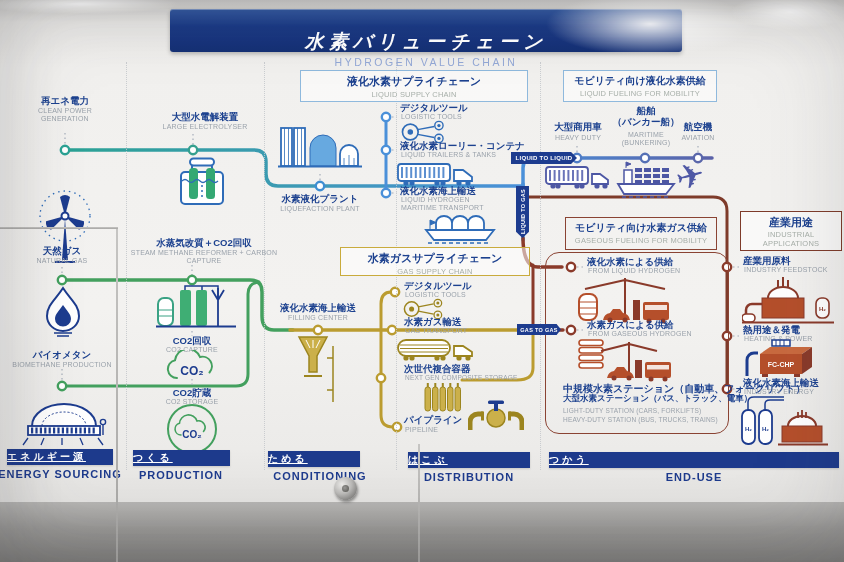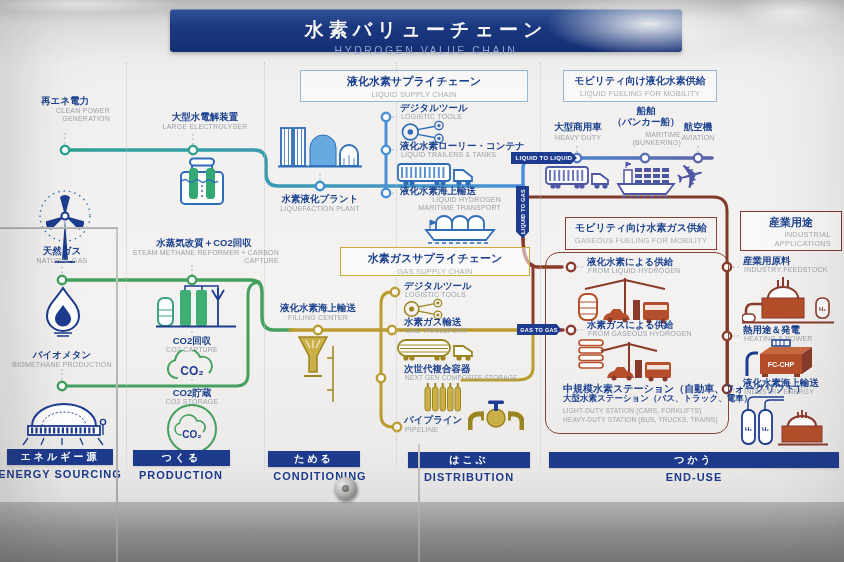--- a/index.html
+++ b/index.html
@@ -2,37 +2,37 @@
 <html><head>
 <meta charset="utf-8">
 <style>
   html,body{margin:0;padding:0;background:#555;}
   #stage{position:relative;width:844px;height:562px;overflow:hidden;
     font-family:"Liberation Sans","DejaVu Sans",sans-serif;
     background:linear-gradient(180deg,#c9c8c6 0%,#e6e5e3 4%,#f1f0ee 12%,#f3f2f0 55%,#ecebe9 80%,#e3e2e0 89%,#d5d4d2 100%);}
   .abs{position:absolute;}
   .lbl{position:absolute;line-height:1.15;white-space:nowrap;}
   .ctr{transform:translateX(-50%);text-align:center;}
-  .wrap{white-space:normal;text-align:right;}
+  .wrap{white-space:normal;}
   .pre{white-space:pre-line;}
   .jp{font-weight:700;color:#1c418f;font-size:9.5px;}
   .en{color:#9aa2ab;font-size:7px;letter-spacing:.2px;}
   .hbox{position:absolute;border:1px solid;text-align:center;background:rgba(255,255,255,.55);}
   .hbox .jp{display:block;font-size:11px;margin-top:3px;}
   .hbox .en{display:block;font-size:7.5px;margin-top:1px;color:#a7afa9;}
   .badge{position:absolute;background:#1d3c8f;color:#fff;font-weight:700;display:flex;align-items:center;justify-content:center;letter-spacing:.3px;}
-  .fbar{position:absolute;height:16px;background:#1d3a8c;color:#fff;font-weight:700;font-size:10px;text-align:center;line-height:16px;letter-spacing:3px;box-shadow:0 1px 2px rgba(0,0,0,.15);}
+  .fbar{position:absolute;height:16px;background:#1d3a8c;color:#fff;font-weight:700;font-size:10px;text-align:left;line-height:16px;letter-spacing:3px;box-shadow:0 1px 2px rgba(0,0,0,.15);text-decoration:underline;}
   .fen{position:absolute;color:#1d3a8c;font-weight:700;font-size:11px;letter-spacing:1px;transform:translateX(-50%);text-align:center;white-space:nowrap;}
   .sep{position:absolute;width:0;border-left:1px dotted #c4c7cb;top:62px;height:408px;opacity:.85;}
   .glare{position:absolute;pointer-events:none;}
   svg{display:block;}
   #title-banner{position:absolute;left:170px;top:9px;width:512px;height:43px;border-radius:3px;
     background:linear-gradient(180deg,#32589f 0%,#1b3a86 40%,#142f74 100%);
     box-shadow:inset 0 1px 0 rgba(255,255,255,.35),0 2px 4px rgba(0,0,0,.25);text-align:center;}
-  #title-jp{color:#fff;font-weight:700;font-size:19px;letter-spacing:5px;margin-top:8px;}
+  #title-jp{color:#fff;font-weight:700;font-size:19px;letter-spacing:5px;margin-top:20px;font-style:italic;}
   #title-en{color:#93a8d6;font-size:10.5px;letter-spacing:2.5px;margin-top:1px;}
   #gaseous-outline{position:absolute;left:545px;top:252px;width:182px;height:180px;border:1.5px solid #8a4333;border-radius:14px;}
   #vignette{position:absolute;inset:0;pointer-events:none;
     box-shadow:inset 0 0 90px rgba(60,60,70,.16),inset 25px 0 45px rgba(60,60,70,.08);}
   #floor{position:absolute;left:0;top:502px;width:844px;height:60px;
     background:linear-gradient(180deg,#b5b4b2 0%,#979694 45%,#7d7c7a 100%);}
   .seam{position:absolute;background:linear-gradient(180deg,#c6c5c3,#a5a4a2);}
   #door-lock{position:absolute;left:334px;top:477px;width:23px;height:23px;border-radius:50%;
     background:radial-gradient(circle at 35% 32%,#ecebe9,#b9b8b6 45%,#807f7d 80%,#6a6967);box-shadow:1px 2px 3px rgba(0,0,0,.4);}
   #door-lock-key{position:absolute;left:8px;top:8px;width:7px;height:7px;border-radius:50%;background:radial-gradient(circle at 40% 40%,#9a9997,#55544f);}

